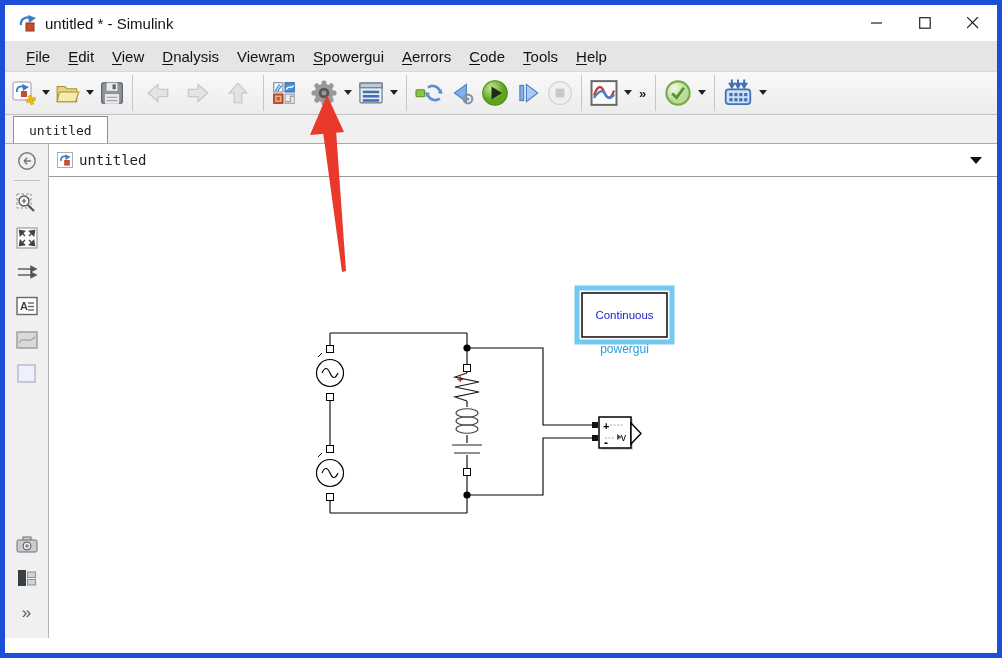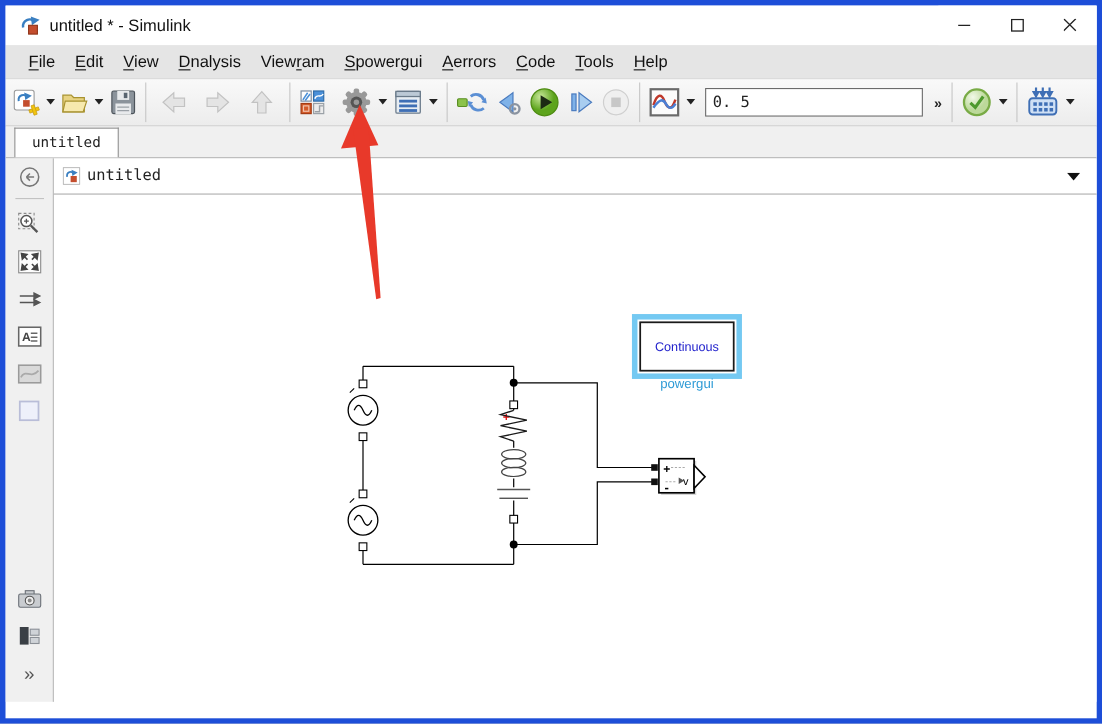--- a/index.html
+++ b/index.html
@@ -263,21 +263,20 @@
         <path d="M4 14 C7 5,10 6,12 11 S17 19,20 10" stroke="#c0392b" fill="none" stroke-width="1.8"></path>
         <path d="M4 16 C8 10,11 9,13 13 S18 17,20 13" stroke="#4a7fd4" fill="none" stroke-width="1.8"></path>
       </svg>
     </button>
     <button class="tb dd">
         <svg width="9" height="6">
           <polygon points="0,0 8,0 4,5" fill="#222"></polygon>
         </svg>
       </button>
 
-    <input class="stop-time" value="0. 5" style="">
 
     <button class="overflow">»</button>
 
     <div class="sep"></div>
 
     <button class="tb">
       <svg width="30" height="28" viewBox="0 0 24 24">
         <defs>
             <radialGradient id="cg" cx="35%" cy="30%">
               <stop offset="0%" stop-color="#f2f9e8"></stop>

